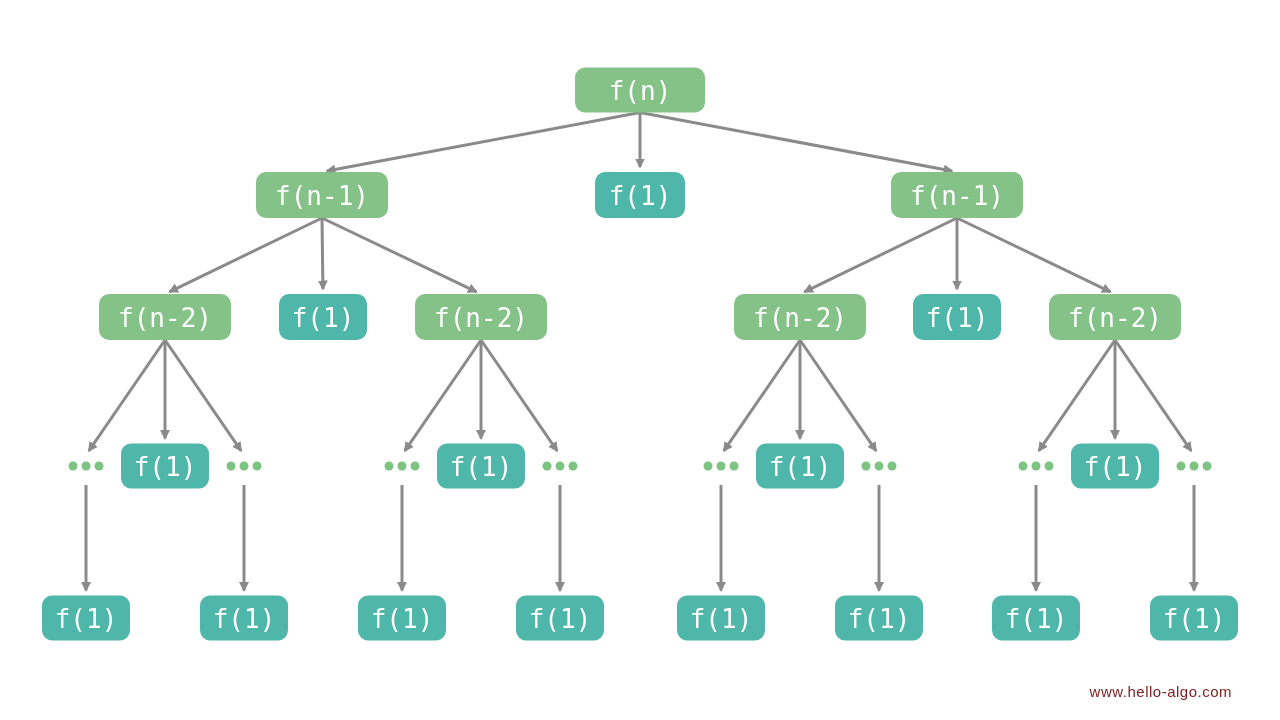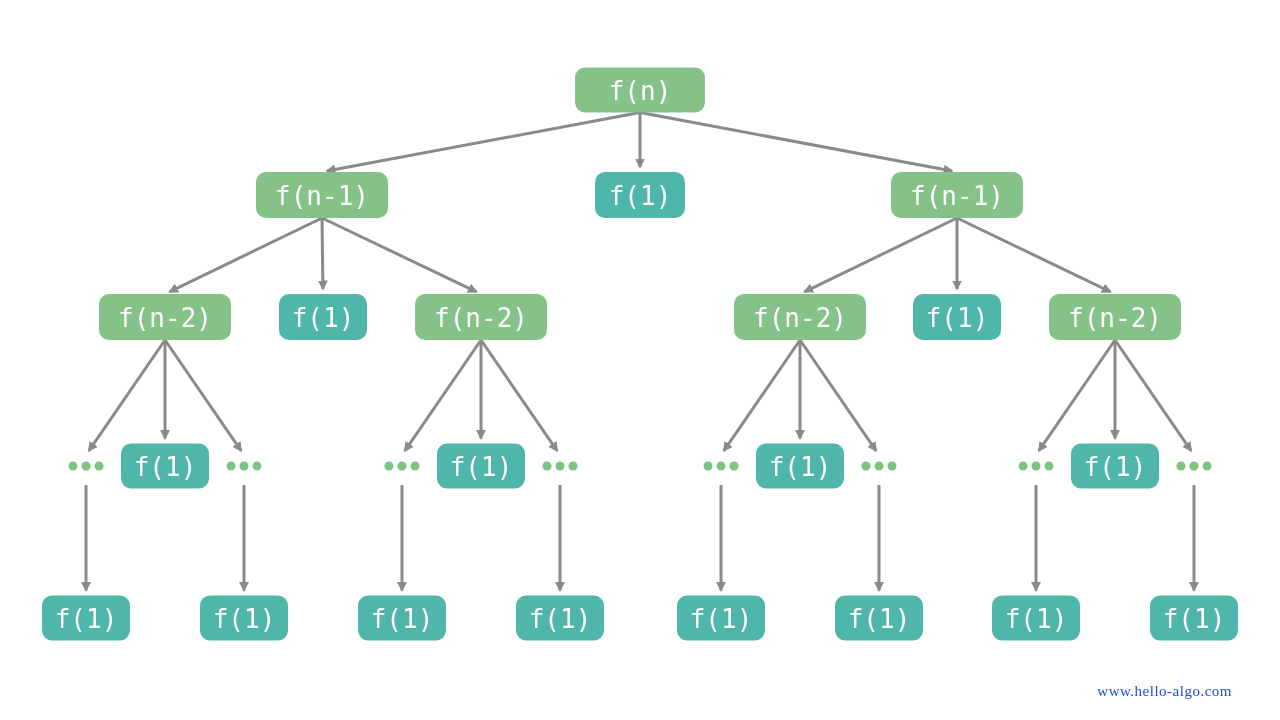--- a/index.html
+++ b/index.html
@@ -13,23 +13,23 @@
     width: 1276px;
     height: 720px;
     background: #ffffff;
     overflow: hidden;
   }
   svg { display: block; }
   .watermark {
     position: absolute;
     right: 44px;
     bottom: 20px;
-    font-family: Liberation Serif, serif;
+    font-family: Liberation Sans, sans-serif;
     font-size: 15px;
-    color: #1d4ed8;
+    color: #7f1d1d;
     letter-spacing: 0.5px;
   }
 </style>
 </head>
 <body>
 
 <div class="canvas">
   <svg id="tree-svg" width="1280" height="720" viewBox="0 0 1280 720">
       <defs>
         <marker id="arrow" markerWidth="14" markerHeight="14" refX="8.5" refY="5" orient="auto" markerUnits="userSpaceOnUse">

